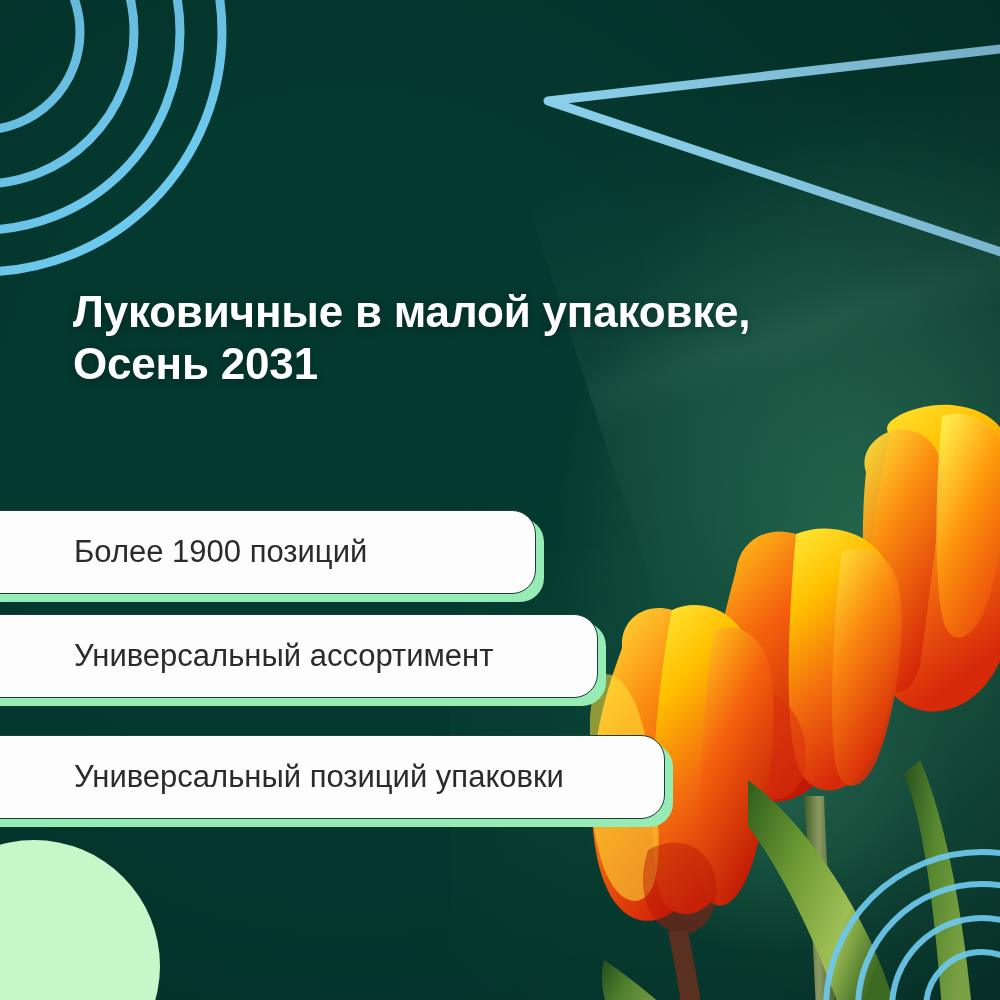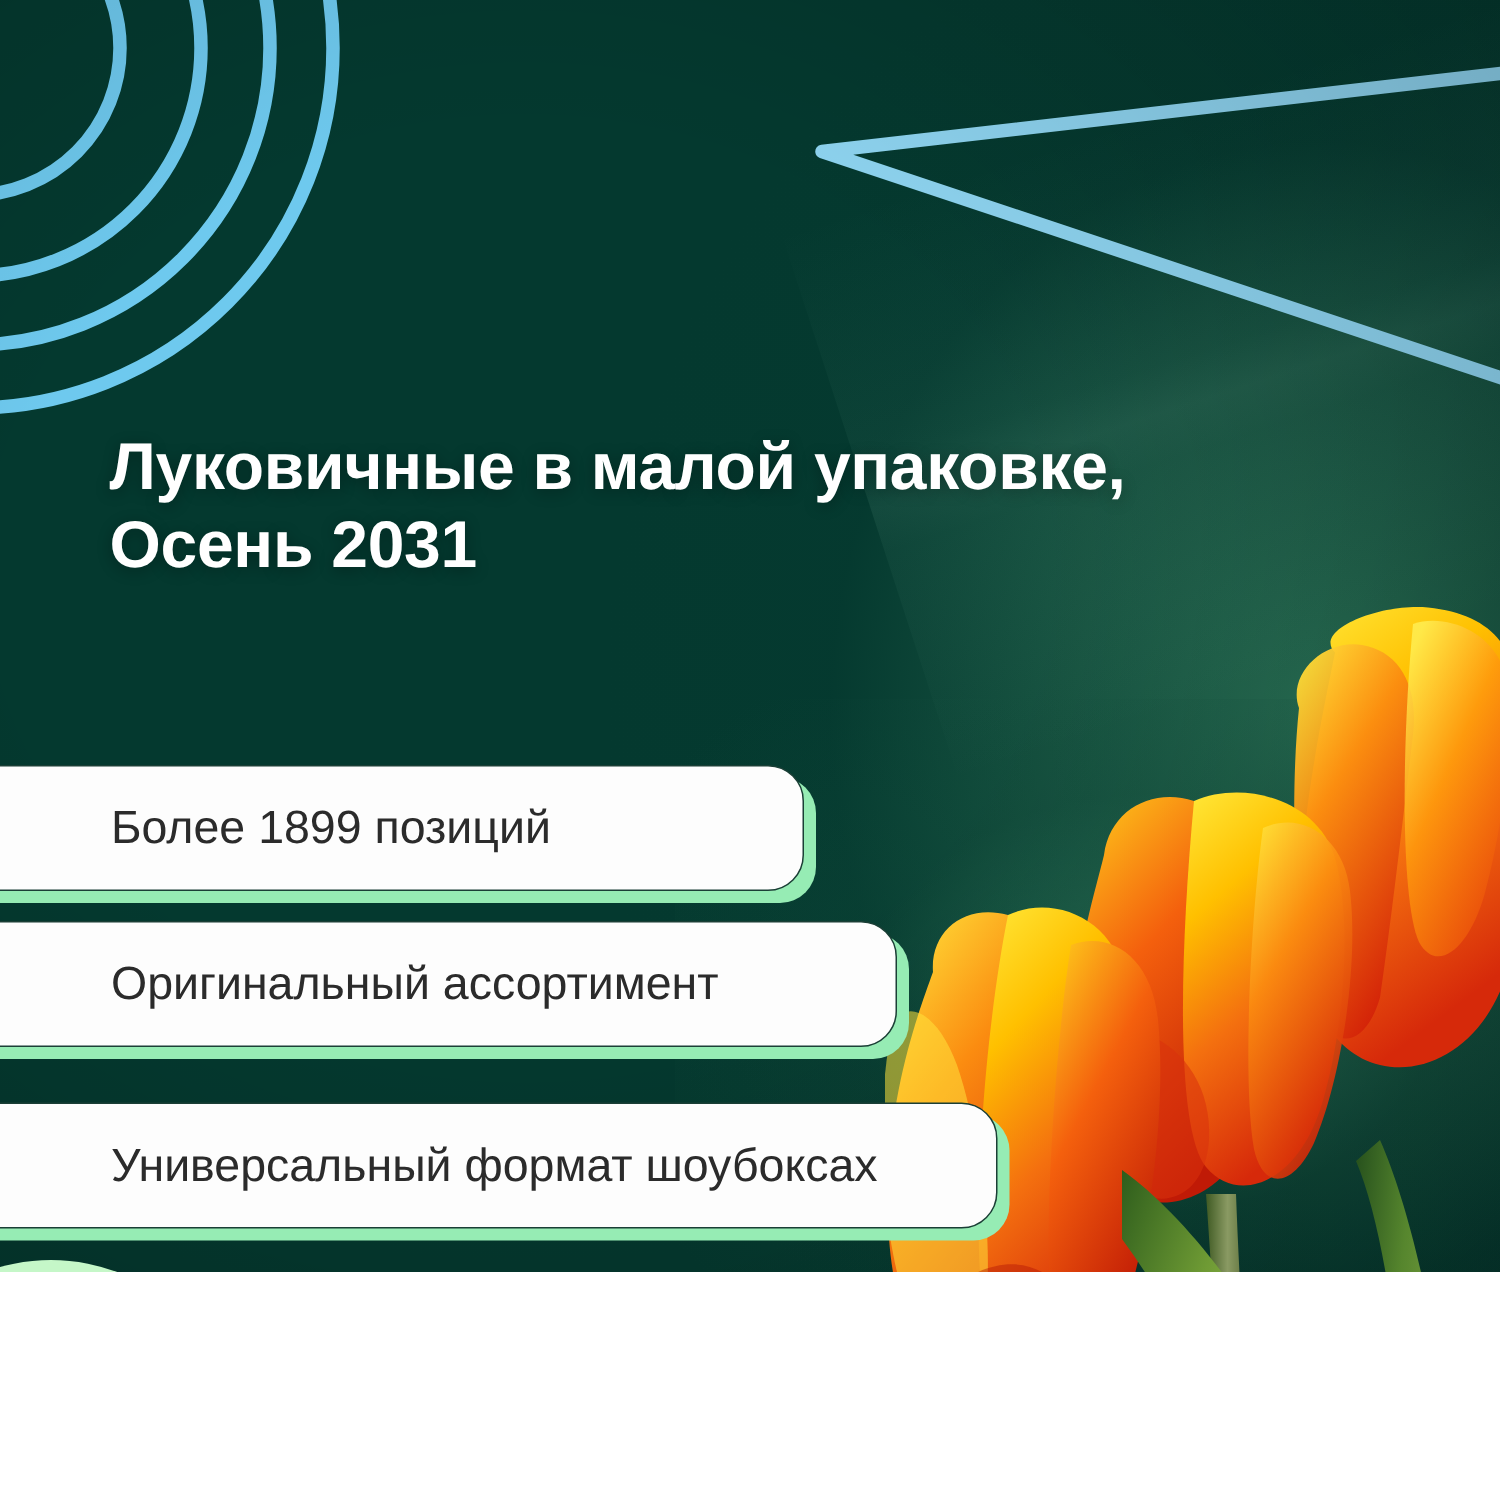--- a/index.html
+++ b/index.html
@@ -3,21 +3,21 @@
 <meta charset="utf-8">
 <style>
   html, body {
     margin: 0;
     padding: 0;
     background: #ffffff;
   }
   #poster {
     position: relative;
     width: 1000px;
-    height: 848px;
+    height: 1000px;
     overflow: hidden;
     background: #043d32;
     font-family: "Liberation Sans", "DejaVu Sans", sans-serif;
   }
 
   
   .bg-base {
     position: absolute;
     inset: 0;
     background: #04392f;
@@ -271,22 +271,22 @@
   </svg>
 
   <div class="bg-vignette"></div>
 
   <div class="title">
     <span class="title-line">Луковичные в малой упаковке,</span>
     <span class="title-line">Осень 2031</span>
   </div>
 
   <div class="pill pill-1">
-    <span class="pill-label">Более 1899 позиций</span>
+    <span class="pill-label">Более 1900 позиций</span>
   </div>
   <div class="pill pill-2">
-    <span class="pill-label">Оригинальный ассортимент</span>
+    <span class="pill-label">Универсальный ассортимент</span>
   </div>
   <div class="pill pill-3">
-    <span class="pill-label">Универсальный формат шоубоксах</span>
+    <span class="pill-label">Универсальный позиций упаковки</span>
   </div>
 
 </div>
 
 </body></html>

